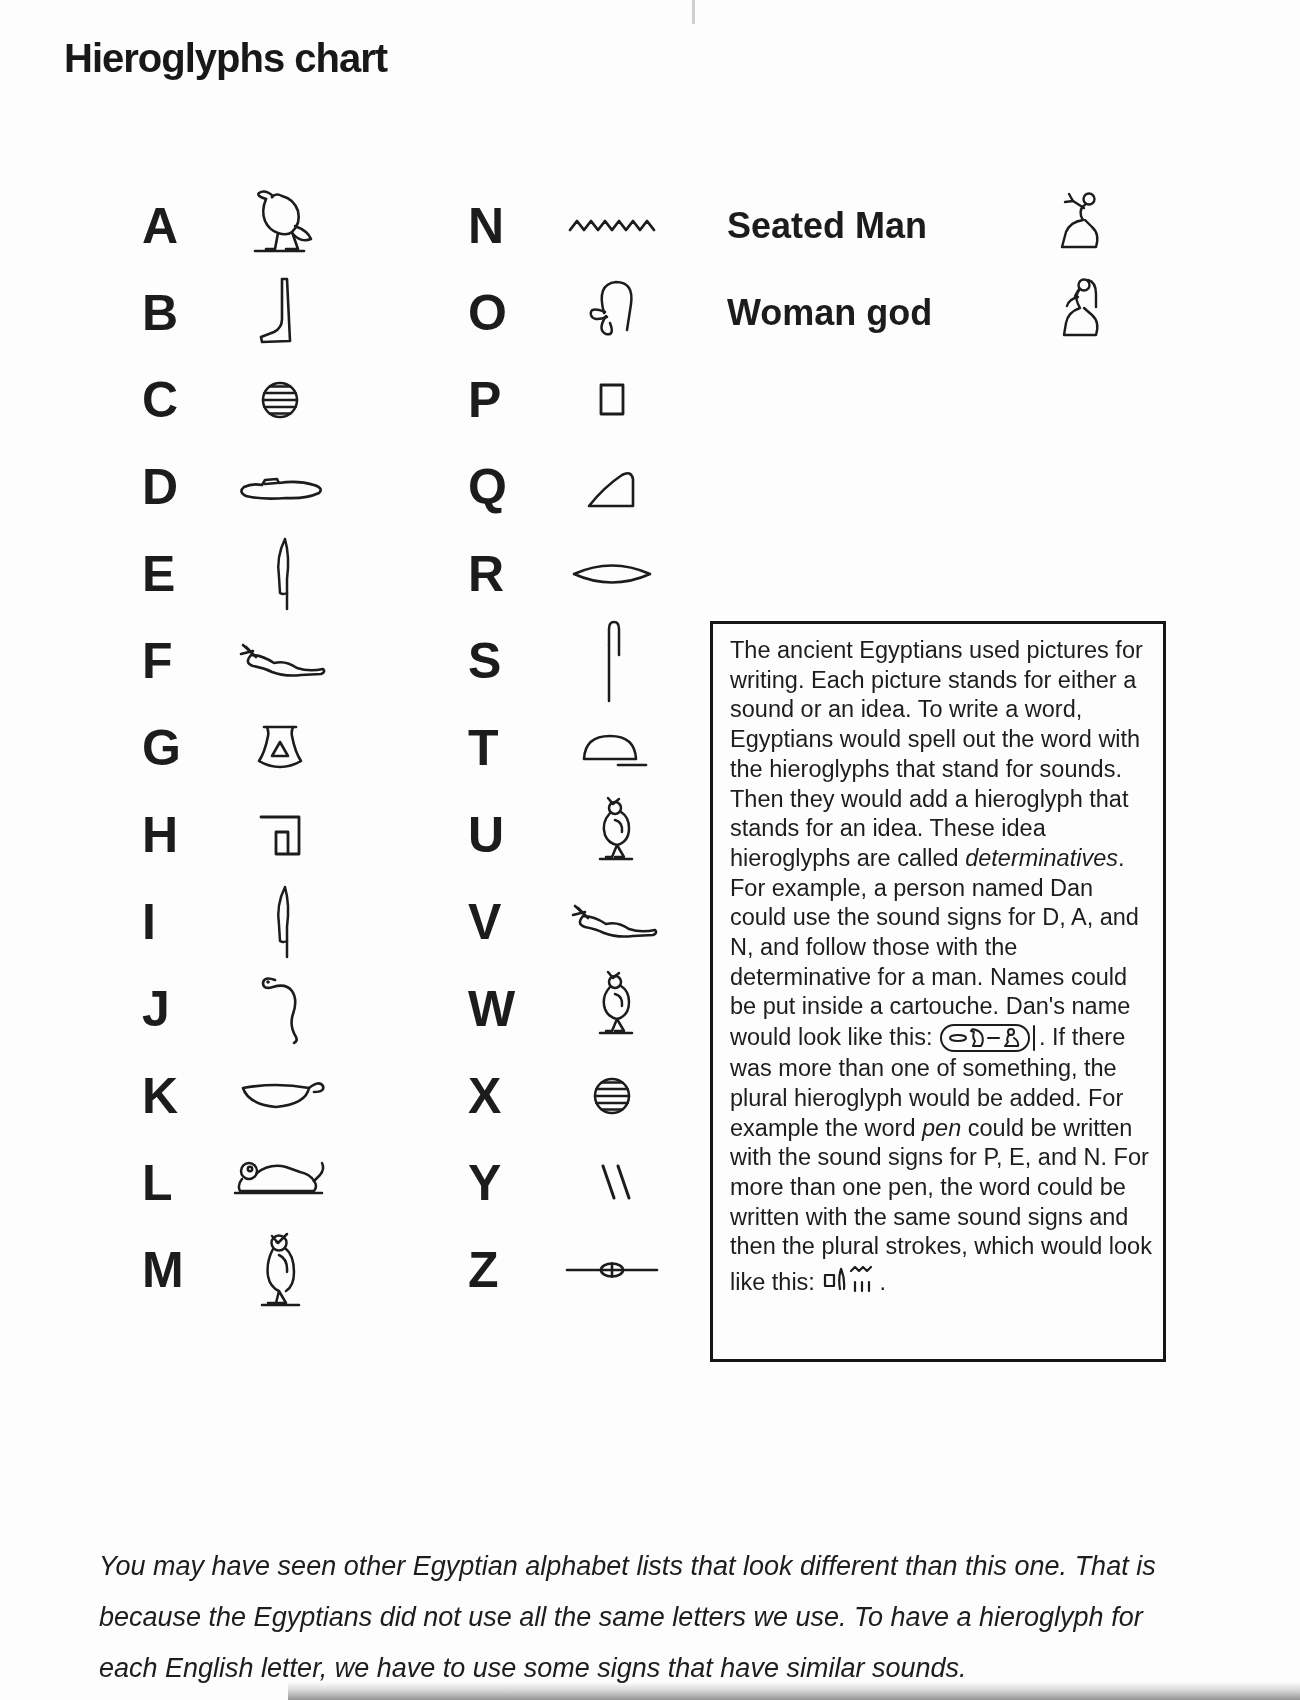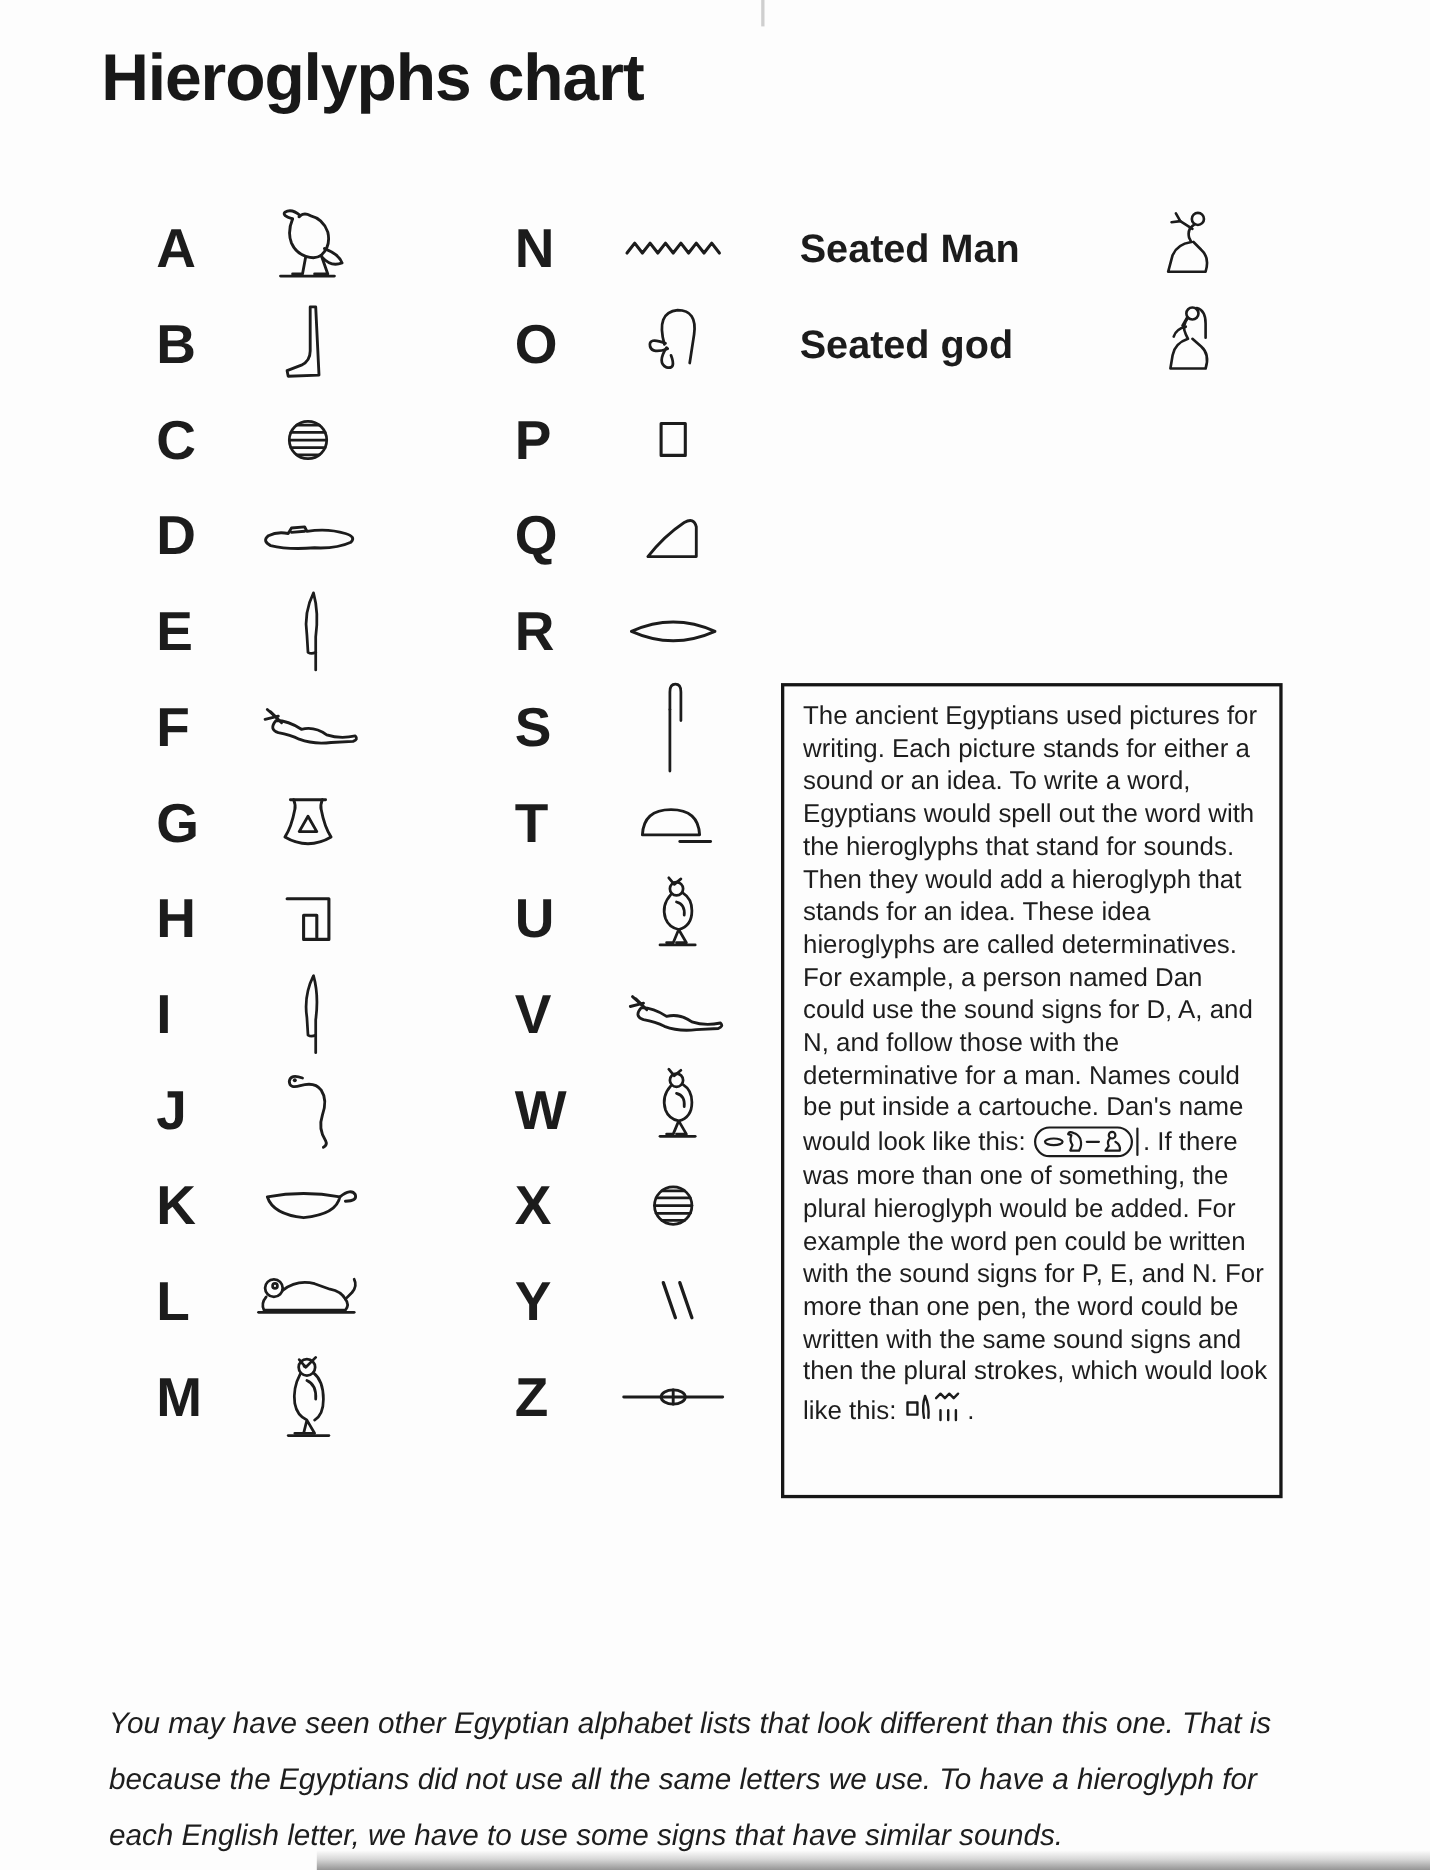--- a/index.html
+++ b/index.html
@@ -4,21 +4,21 @@
 <style>
   html,body{margin:0;padding:0;}
   body{
     width:1300px;height:1700px;position:relative;overflow:hidden;
     background:#fdfdfd;color:#1b1b1b;
     font-family:"Liberation Sans",sans-serif;
   }
   .page{position:absolute;inset:0;}
   #page-title{
     position:absolute;left:64px;top:36px;
-    font-size:60px;font-weight:700;letter-spacing:-1px;color:#181818;margin-left:28px;
+    font-size:40px;font-weight:700;letter-spacing:-1px;color:#181818;
   }
   
   #col1{position:absolute;left:142px;top:182px;}
   #col2{position:absolute;left:468px;top:182px;}
   .alpha-row{height:87px;display:flex;align-items:center;}
   .letter{
     display:inline-block;width:74px;
     font-size:50px;font-weight:700;color:#1c1c1c;
   }
   .glyph-cell{display:flex;align-items:center;justify-content:center;width:128px;}
@@ -30,21 +30,21 @@
   .det-label{font-size:36px;font-weight:700;color:#1c1c1c;letter-spacing:0px;white-space:nowrap;}
   .det-glyph{position:absolute;right:0;display:flex;align-items:center;}
   .det-row.inline .det-glyph{position:static;margin-left:12px;margin-top:6px;}
   
   #info-box{
     position:absolute;left:710px;top:621px;width:456px;height:741px;
     border:3px solid #161616;box-sizing:border-box;
     padding:12px 10px 0 17px;background:#fdfdfd;
   }
   #info-text{font-size:23.5px;line-height:29.7px;color:#1d1d1d;}
-  #info-text .italic{}
+  #info-text .italic{font-style:italic;}
   #info-text .inline-glyph{display:inline-block;vertical-align:-9px;line-height:0;}
   #info-text .inline-glyph.small{vertical-align:-10px;}
   
   #footer-note{
     position:absolute;left:99px;top:1541px;width:1066px;
     font-style:italic;font-size:27px;line-height:51px;color:#1d1d1d;
   }
   
   #scan-bottom{
     position:absolute;left:288px;top:1682px;width:1012px;height:18px;
@@ -439,21 +439,21 @@
                 <circle cx="38" cy="10" r="5.5"></circle>
                 <path d="M35 15 Q28 19 30 27 L32 31 Q19 33 15 43 L11 58 H45 Q49 45 41 38 L34 31"></path>
                 <path d="M33 19 L22 12 L18 5"></path>
                 <path d="M22 12 L14 13"></path>
               </g>
             </svg>
           </span>
         </span>
       </div>
       <div class="det-row">
-        <span class="det-label">Seated god</span>
+        <span class="det-label">Woman god</span>
         <span class="det-glyph">
           <span class="glyph">
             <svg width="54" height="76" viewBox="0 0 54 76">
               <g fill="none" stroke="#1c1c1c" stroke-linecap="round" stroke-linejoin="round" stroke-width="2.4">
                 <circle cx="29" cy="10" r="5.5"></circle>
                 <path d="M33 5 Q41 7 41 19 L41 32"></path>
                 <path d="M24 14 L20 21"></path>
                 <path d="M25 14 Q19 21 23 29 L25 33 Q13 37 11 48 L9 60 H41 Q45 47 37 40 L29 33"></path>
                 <path d="M23 22 Q14 24 12 31"></path>
               </g>

